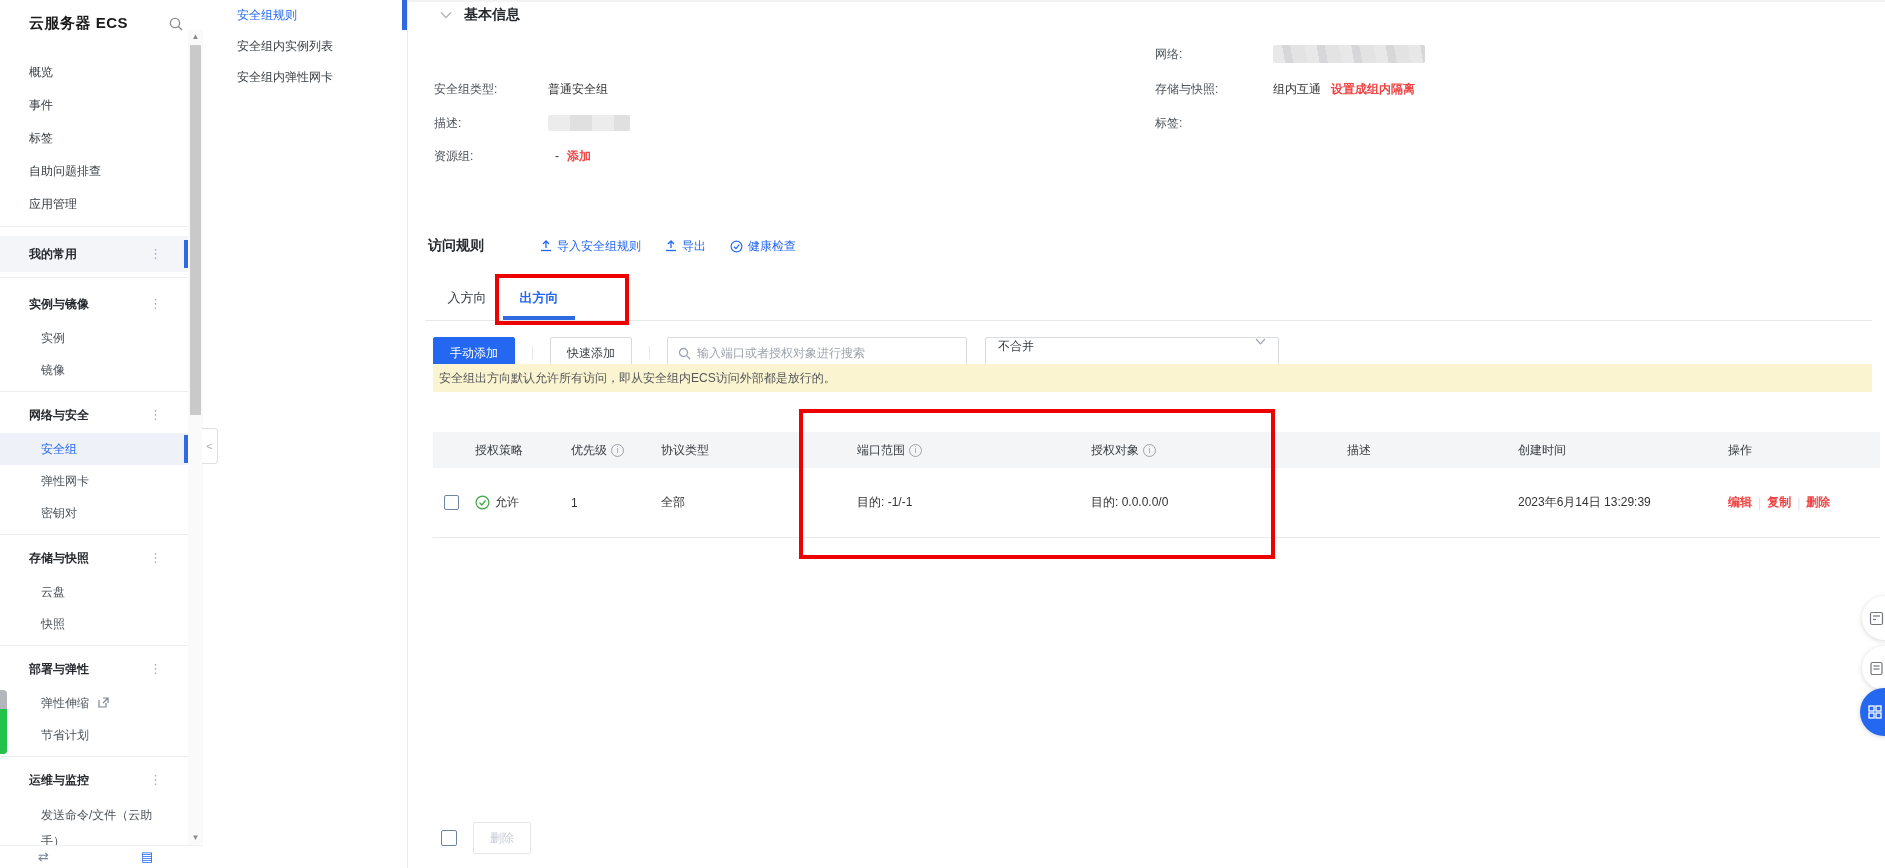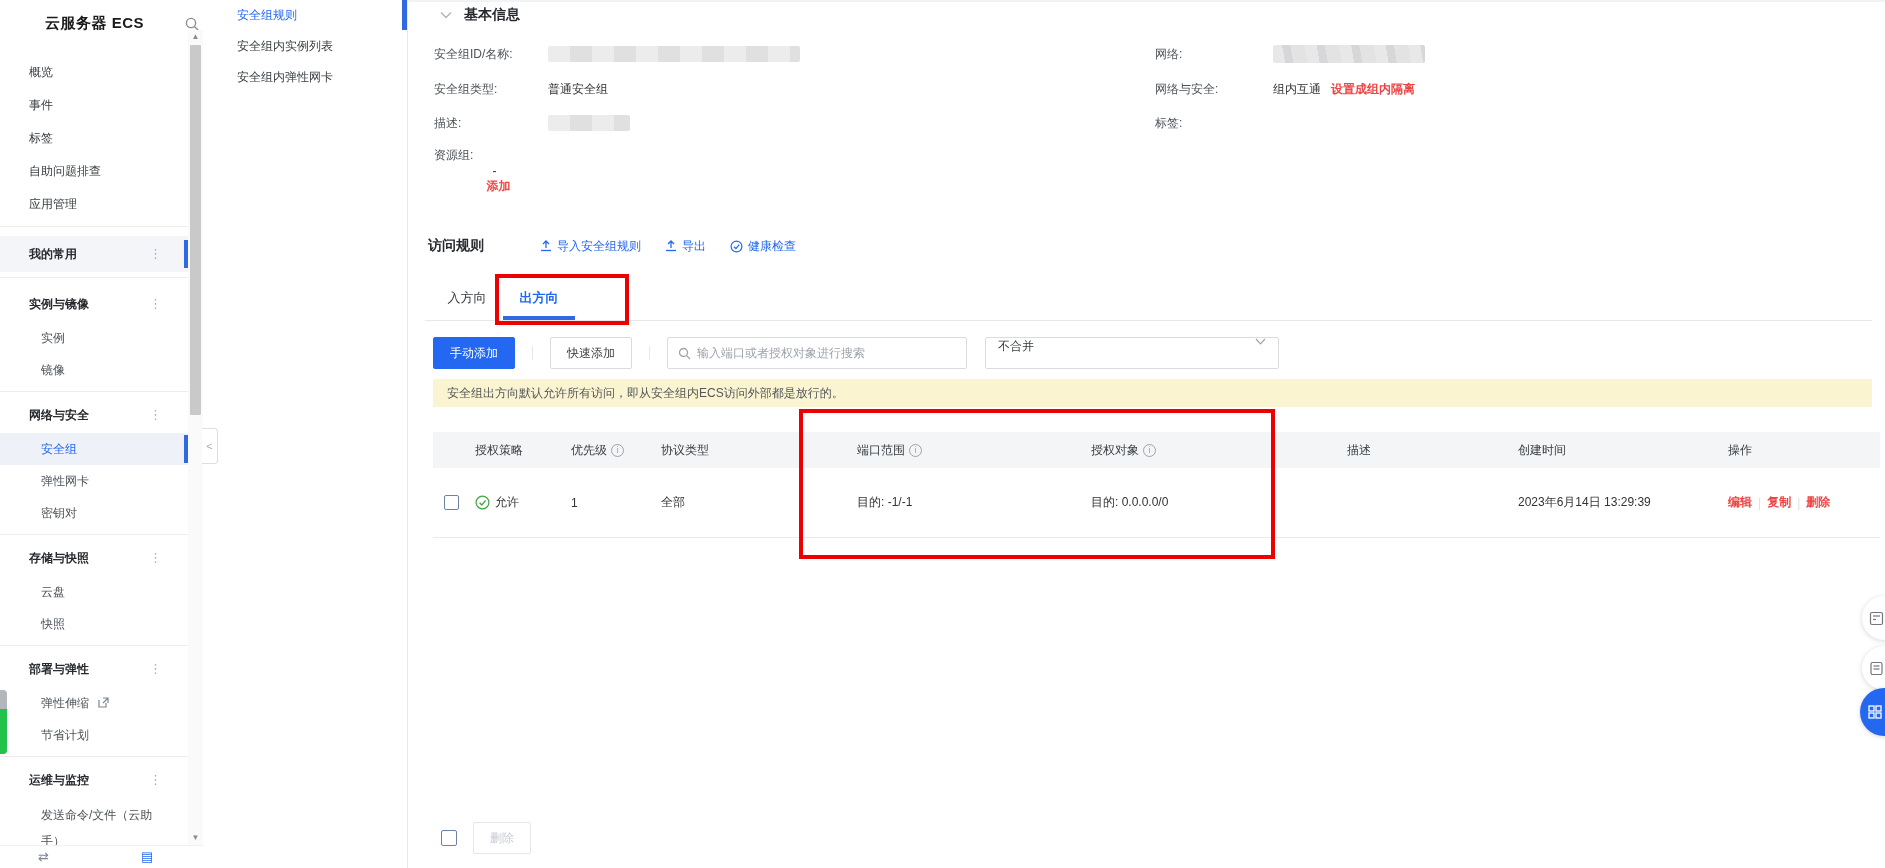--- a/index.html
+++ b/index.html
@@ -2,21 +2,21 @@
 <html><head>
 <meta charset="utf-8">
 <style>
   * { margin:0; padding:0; box-sizing:border-box; }
   html,body { width:1885px; height:868px; overflow:hidden; background:#fff;
     font-family:"Liberation Sans","DejaVu Sans",sans-serif; color:#333; font-size:12px; }
   .app { position:relative; width:1885px; height:868px; }
 
   
   .sidebar { position:absolute; left:0; top:0; width:220px; height:868px; background:#fff;
-    border-right:1px solid #e4e6ea;padding-left:16px; }
+    border-right:1px solid #e4e6ea; }
   .sb-head { position:relative; height:46px; }
   .sb-title { position:absolute; left:29px; top:14px; font-size:15px; font-weight:bold; color:#1a1a1a; letter-spacing:.5px;}
   .sb-search { position:absolute; left:168px; top:16px; width:16px; height:16px; color:#8b8f99; cursor:pointer;}
   .sb-scrollwrap { position:absolute; left:0; top:46px; width:188px; bottom:23px; overflow:hidden; }
   .sb-item { position:relative; height:33px; line-height:33px; padding-left:29px; color:#373d41; cursor:pointer; white-space:nowrap;}
   .sb-section { position:relative; height:36px; line-height:36px; padding-left:29px; font-weight:bold; color:#26292e; cursor:pointer;}
   .sb-section .dots, .mydots { position:absolute; right:26px; top:0; color:#9db1d4; font-size:13px; font-weight:normal; cursor:pointer;}
   .sb-sub { position:relative; height:32px; line-height:32px; padding-left:41px; color:#4c5259; cursor:pointer; white-space:nowrap;}
   .sb-sub.selected { background:#eef1f7; color:#2468f2; }
   .sb-section.hl { background:#f3f5f8; }
@@ -74,22 +74,22 @@
   .searchbox { margin-left:17px; width:300px; height:32px; border:1px solid #d9dbde; border-radius:2px;
     display:flex; align-items:center; padding:0 10px; gap:6px;}
   .searchbox input { border:none; outline:none; flex:1; font-size:12px; color:#333;
     font-family:"Liberation Sans","DejaVu Sans",sans-serif;}
   .searchbox input::placeholder { color:#9da3ac; }
   .selectbox { margin-left:18px; width:294px; height:32px; border:1px solid #d9dbde; border-radius:2px;
     display:flex; justify-content:space-between; padding:0 12px; cursor:pointer; color:#373d41;}
   .selectbox .chev { color:#9da3ac; }
   .tb-sep { width:1px; height:14px; background:#e6e8eb; margin-left:17px;}
 
-  .banner { position:absolute; left:25px; top:379px; width:1439px; height:28px; background:#faf4d1;
-    display:flex; align-items:center; padding-left:14px; color:#55565a;}
+  .banner { position:absolute; left:25px; top:364px; width:1439px; height:28px; background:#faf4d1;
+    display:flex; align-items:center; padding-left:6px; color:#55565a;}
 
   .rtable { position:absolute; left:25px; top:432px; width:1447px;}
   .thead, .trow { display:grid; grid-template-columns:36px 96px 90px 196px 234px 256px 171px 210px 1fr; align-items:center;}
   .thead { height:36px; background:#f4f5f7; color:#373d41;}
   .thead > div { padding-left:6px; display:flex; align-items:center; gap:4px;}
   .trow { height:70px; border-bottom:1px solid #e8eaed; }
   .trow > div { padding-left:6px; display:flex; align-items:center; gap:5px;}
   .cb { width:15px; height:15px; border:1px solid #6e82a5; border-radius:2px; background:#fff; display:inline-block; cursor:pointer;}
   .cbcell { justify-content:center; padding-left:0 !important;}
   .info-i { width:13px; height:13px; border:1px solid #9da3ac; border-radius:50%; color:#9da3ac; font-size:9px;
@@ -223,44 +223,40 @@
 
     <div class="bi-head">
       <span class="bi-chevron">
         <svg width="12" height="8" viewBox="0 0 12 8">
             <polyline points="1,1.5 6,6.5 11,1.5" fill="none" stroke="currentColor" stroke-width="1.4"></polyline>
           </svg>
       </span>
       <span class="bi-title">基本信息</span>
     </div>
 
-    <div class="bi-row" style="left:26px; top:45px;">
-      <span class="bi-label" style="width:114px">安全组ID/名称:</span>
-      <span class="redact" style="width:252px"></span>
-    </div>
     <div class="bi-row" style="left:26px; top:80px;">
       <span class="bi-label" style="width:114px">安全组类型:</span>
       <span>普通安全组</span>
     </div>
     <div class="bi-row" style="left:26px; top:114px;">
       <span class="bi-label" style="width:114px">描述:</span>
       <span class="redact" style="width:82px"></span>
     </div>
-    <div class="bi-row" style="left:26px; top:147px;flex-direction:column;">
+    <div class="bi-row" style="left:26px; top:147px;">
       <span class="bi-label" style="width:121px">资源组:</span>
       <span class="dash">-</span>
       <a class="link" style="margin-left:8px">添加</a>
     </div>
 
     <div class="bi-row" style="left:747px; top:45px;">
       <span class="bi-label" style="width:118px">网络:</span>
       <span class="redact scribble" style="width:152px;height:18px"></span>
     </div>
     <div class="bi-row" style="left:747px; top:80px;">
-      <span class="bi-label" style="width:118px">网络与安全:</span>
+      <span class="bi-label" style="width:118px">存储与快照:</span>
       <span>组内互通</span>
       <a class="link" style="margin-left:10px">设置成组内隔离</a>
     </div>
     <div class="bi-row" style="left:747px; top:114px;">
       <span class="bi-label" style="width:118px">标签:</span>
     </div>
 
     <div class="rules-title-row">
       <span class="rules-title">访问规则</span>
       <a class="rule-link">

